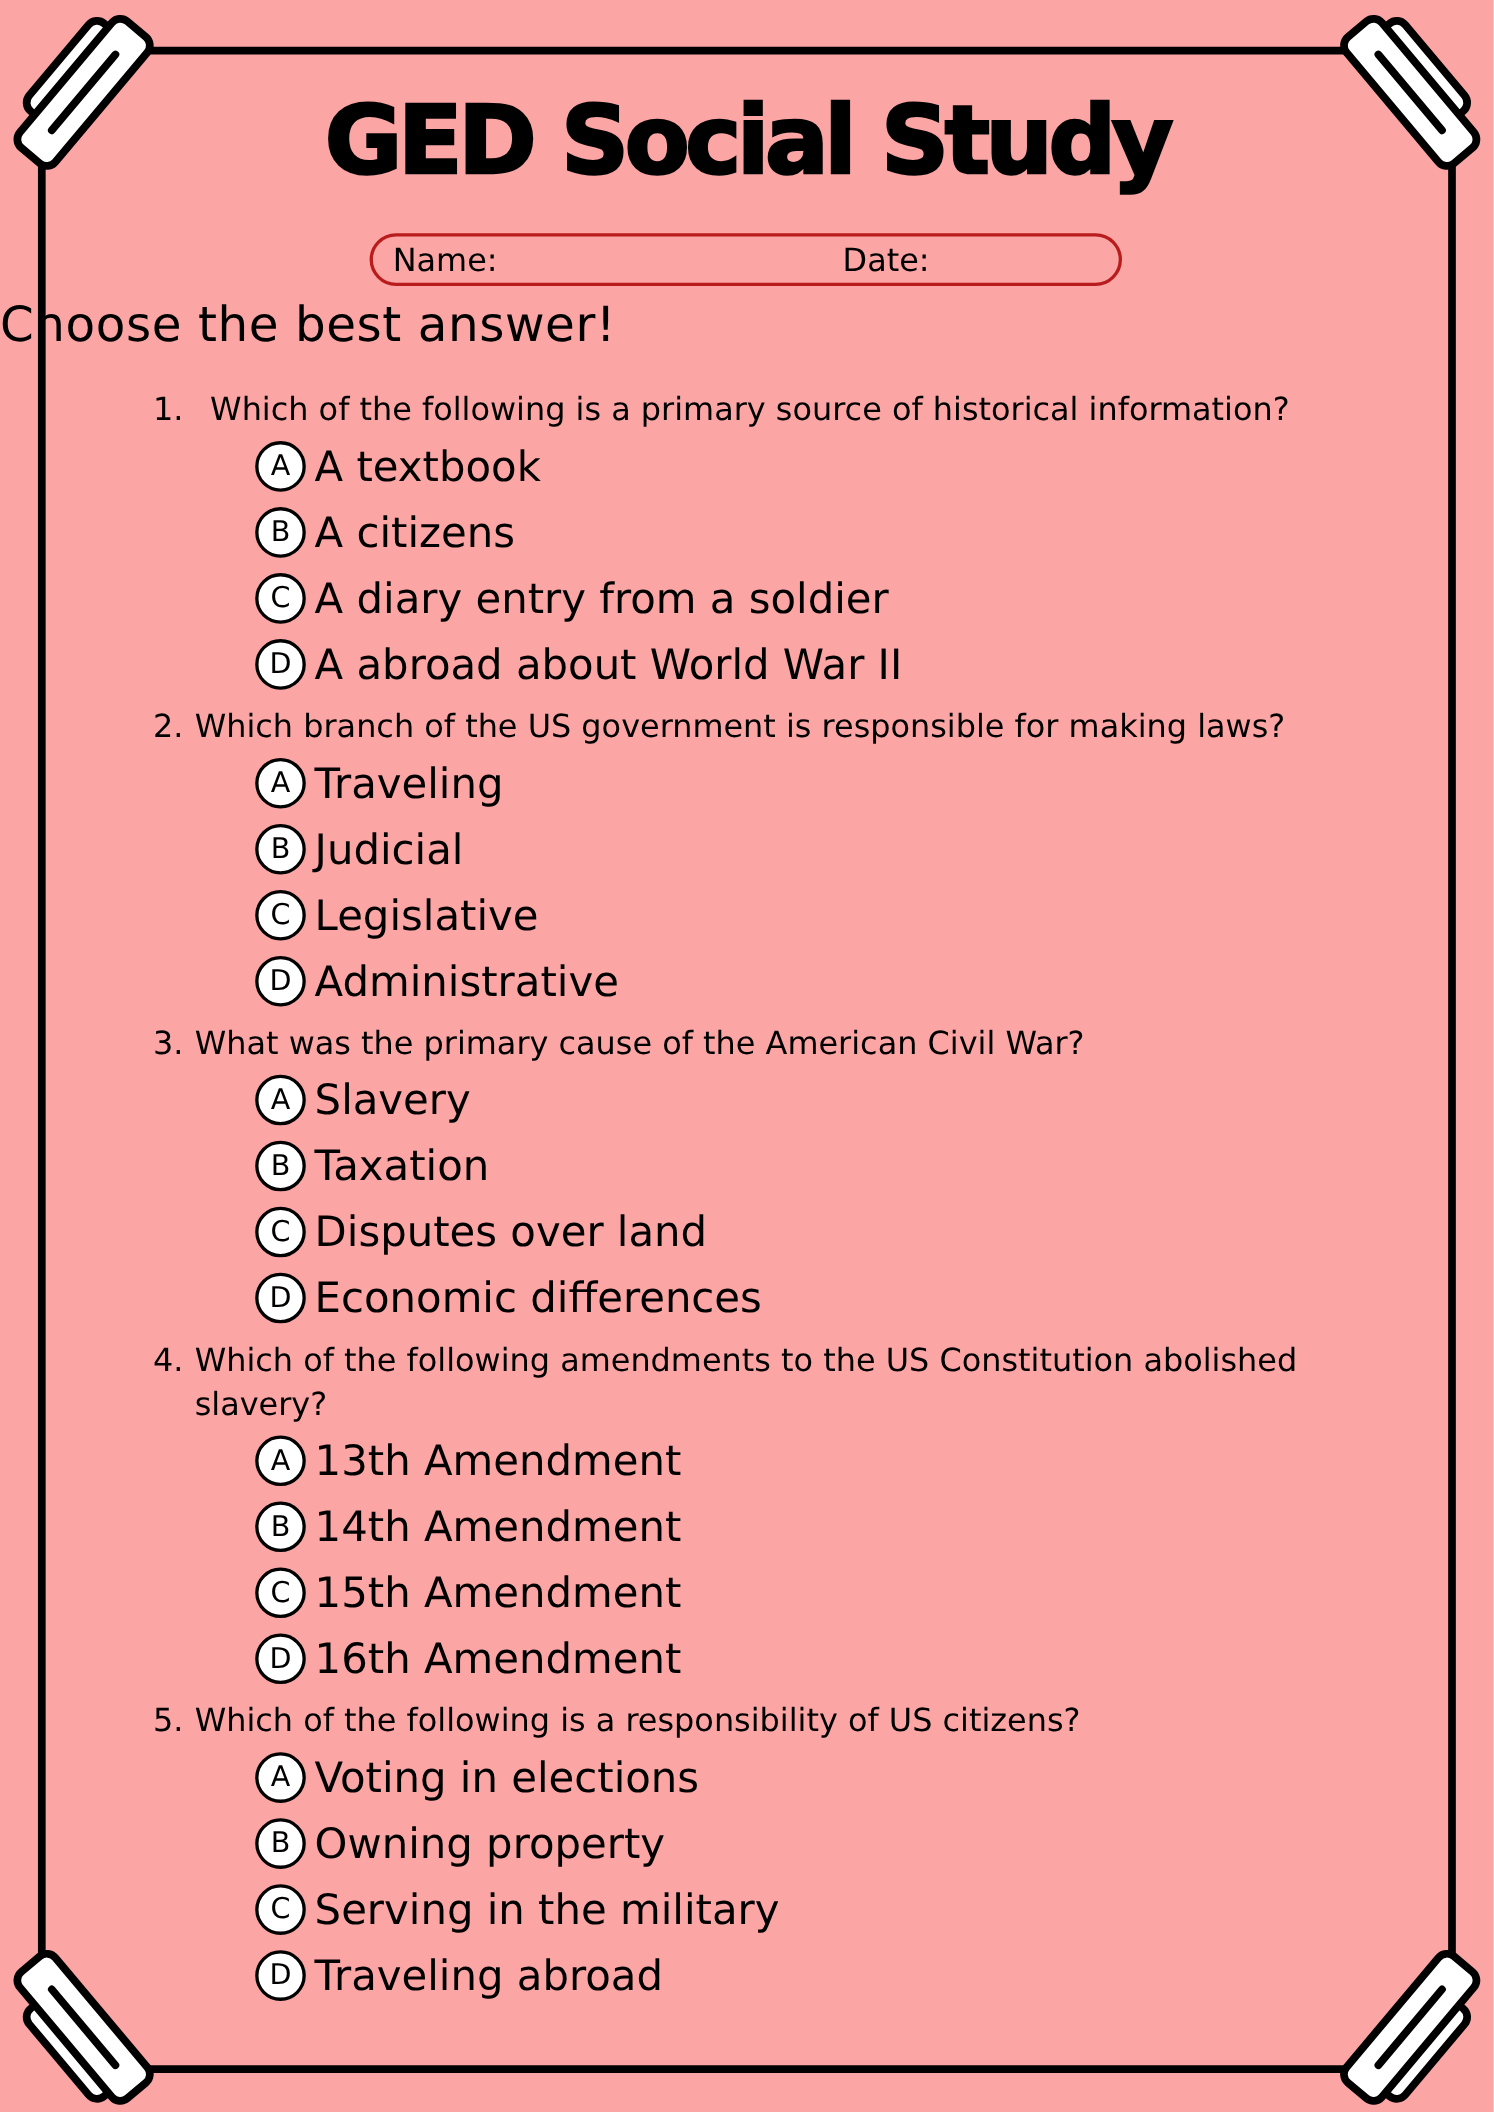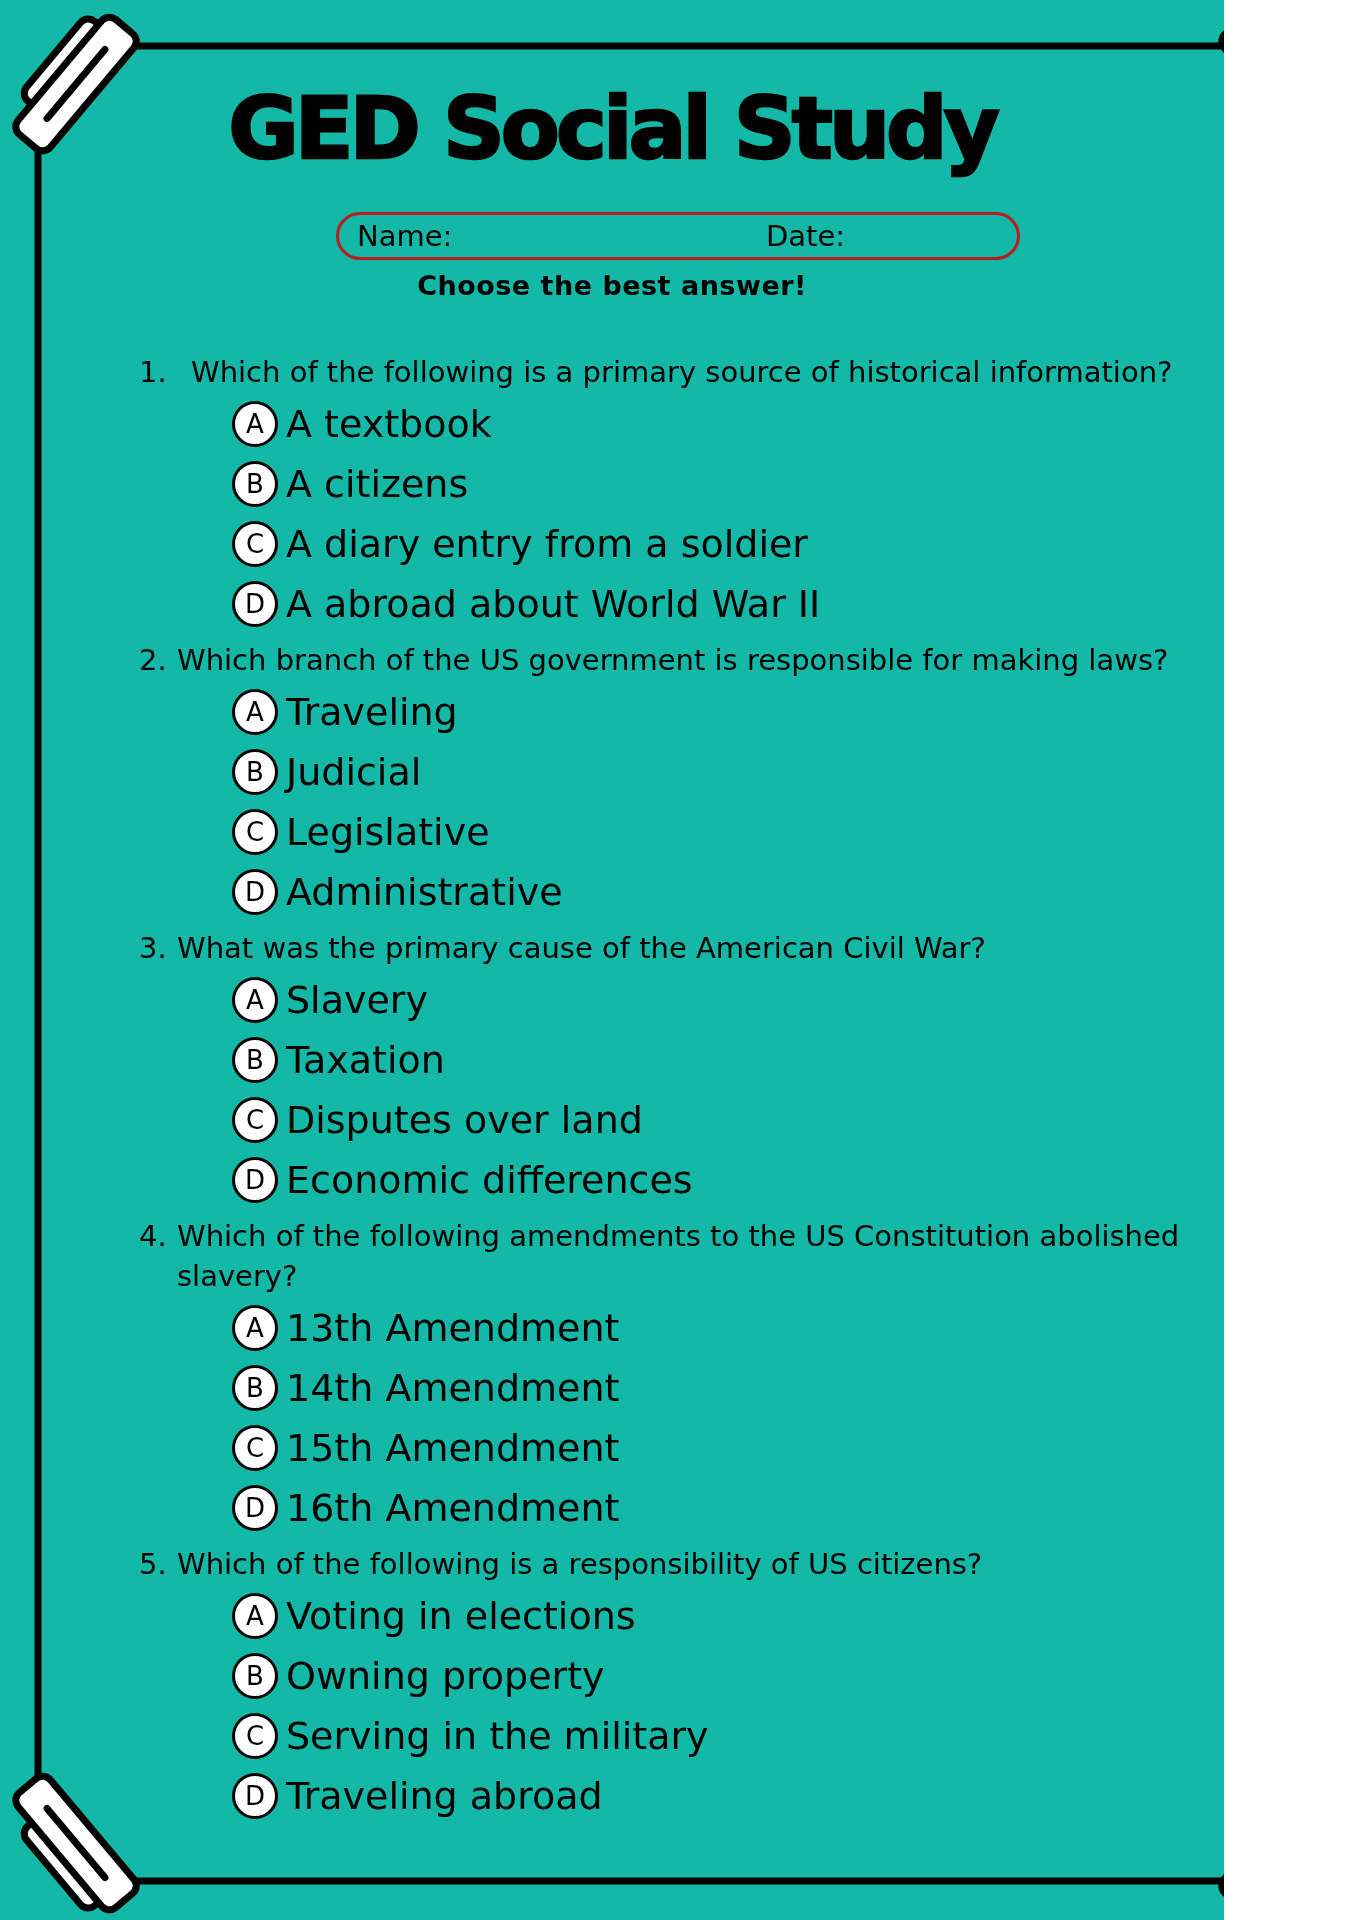--- a/index.html
+++ b/index.html
@@ -1,19 +1,19 @@
 <!DOCTYPE html>
 <html><head>
 <meta charset="utf-8">
 <style>
   html,body{margin:0;padding:0;background:#ffffff;}
   .page{
     position:relative;
-    width:1224px;height:1920px;
-    background:#14b8a6;
+    width:1358px;height:1920px;
+    background:#fca5a5;
     font-family:"DejaVu Sans",sans-serif;
     color:#000;
     overflow:hidden;
   }
   .frame-svg{position:absolute;left:0;top:0;width:1358px;height:1920px;pointer-events:none;}
 
   .title{
     position:absolute;left:0;top:72px;width:100%;
     text-align:center;
     font-size:86px;line-height:112px;
@@ -29,22 +29,22 @@
   }
   .nd-label{font-size:29px;}
   .name-label{margin-left:18px;}
   .date-label{position:absolute;left:427px;}
   .nd-field{flex:0 0 auto;height:36px;}
   .name-field{position:absolute;left:115px;width:300px;}
   .date-field{position:absolute;left:505px;width:160px;}
 
   .subtitle{
     position:absolute;left:0;top:270px;width:100%;
-    text-align:center;
-    font-size:27px;font-weight:bold;letter-spacing:0.5px;
+    text-align:left;
+    font-size:44px;font-weight:normal;letter-spacing:0.5px;
   }
 
   .questions{
     position:absolute;left:139px;top:352px;width:1140px;
   }
   .question{margin-bottom:6px;}
   .q-line{display:flex;font-size:29px;line-height:40px;margin-bottom:2px;}
   .q-num{flex:0 0 auto;min-width:30px;margin-right:8px;}
   .question.wide-gap .q-num{min-width:44px;}
   .q-text{max-width:1010px;}

